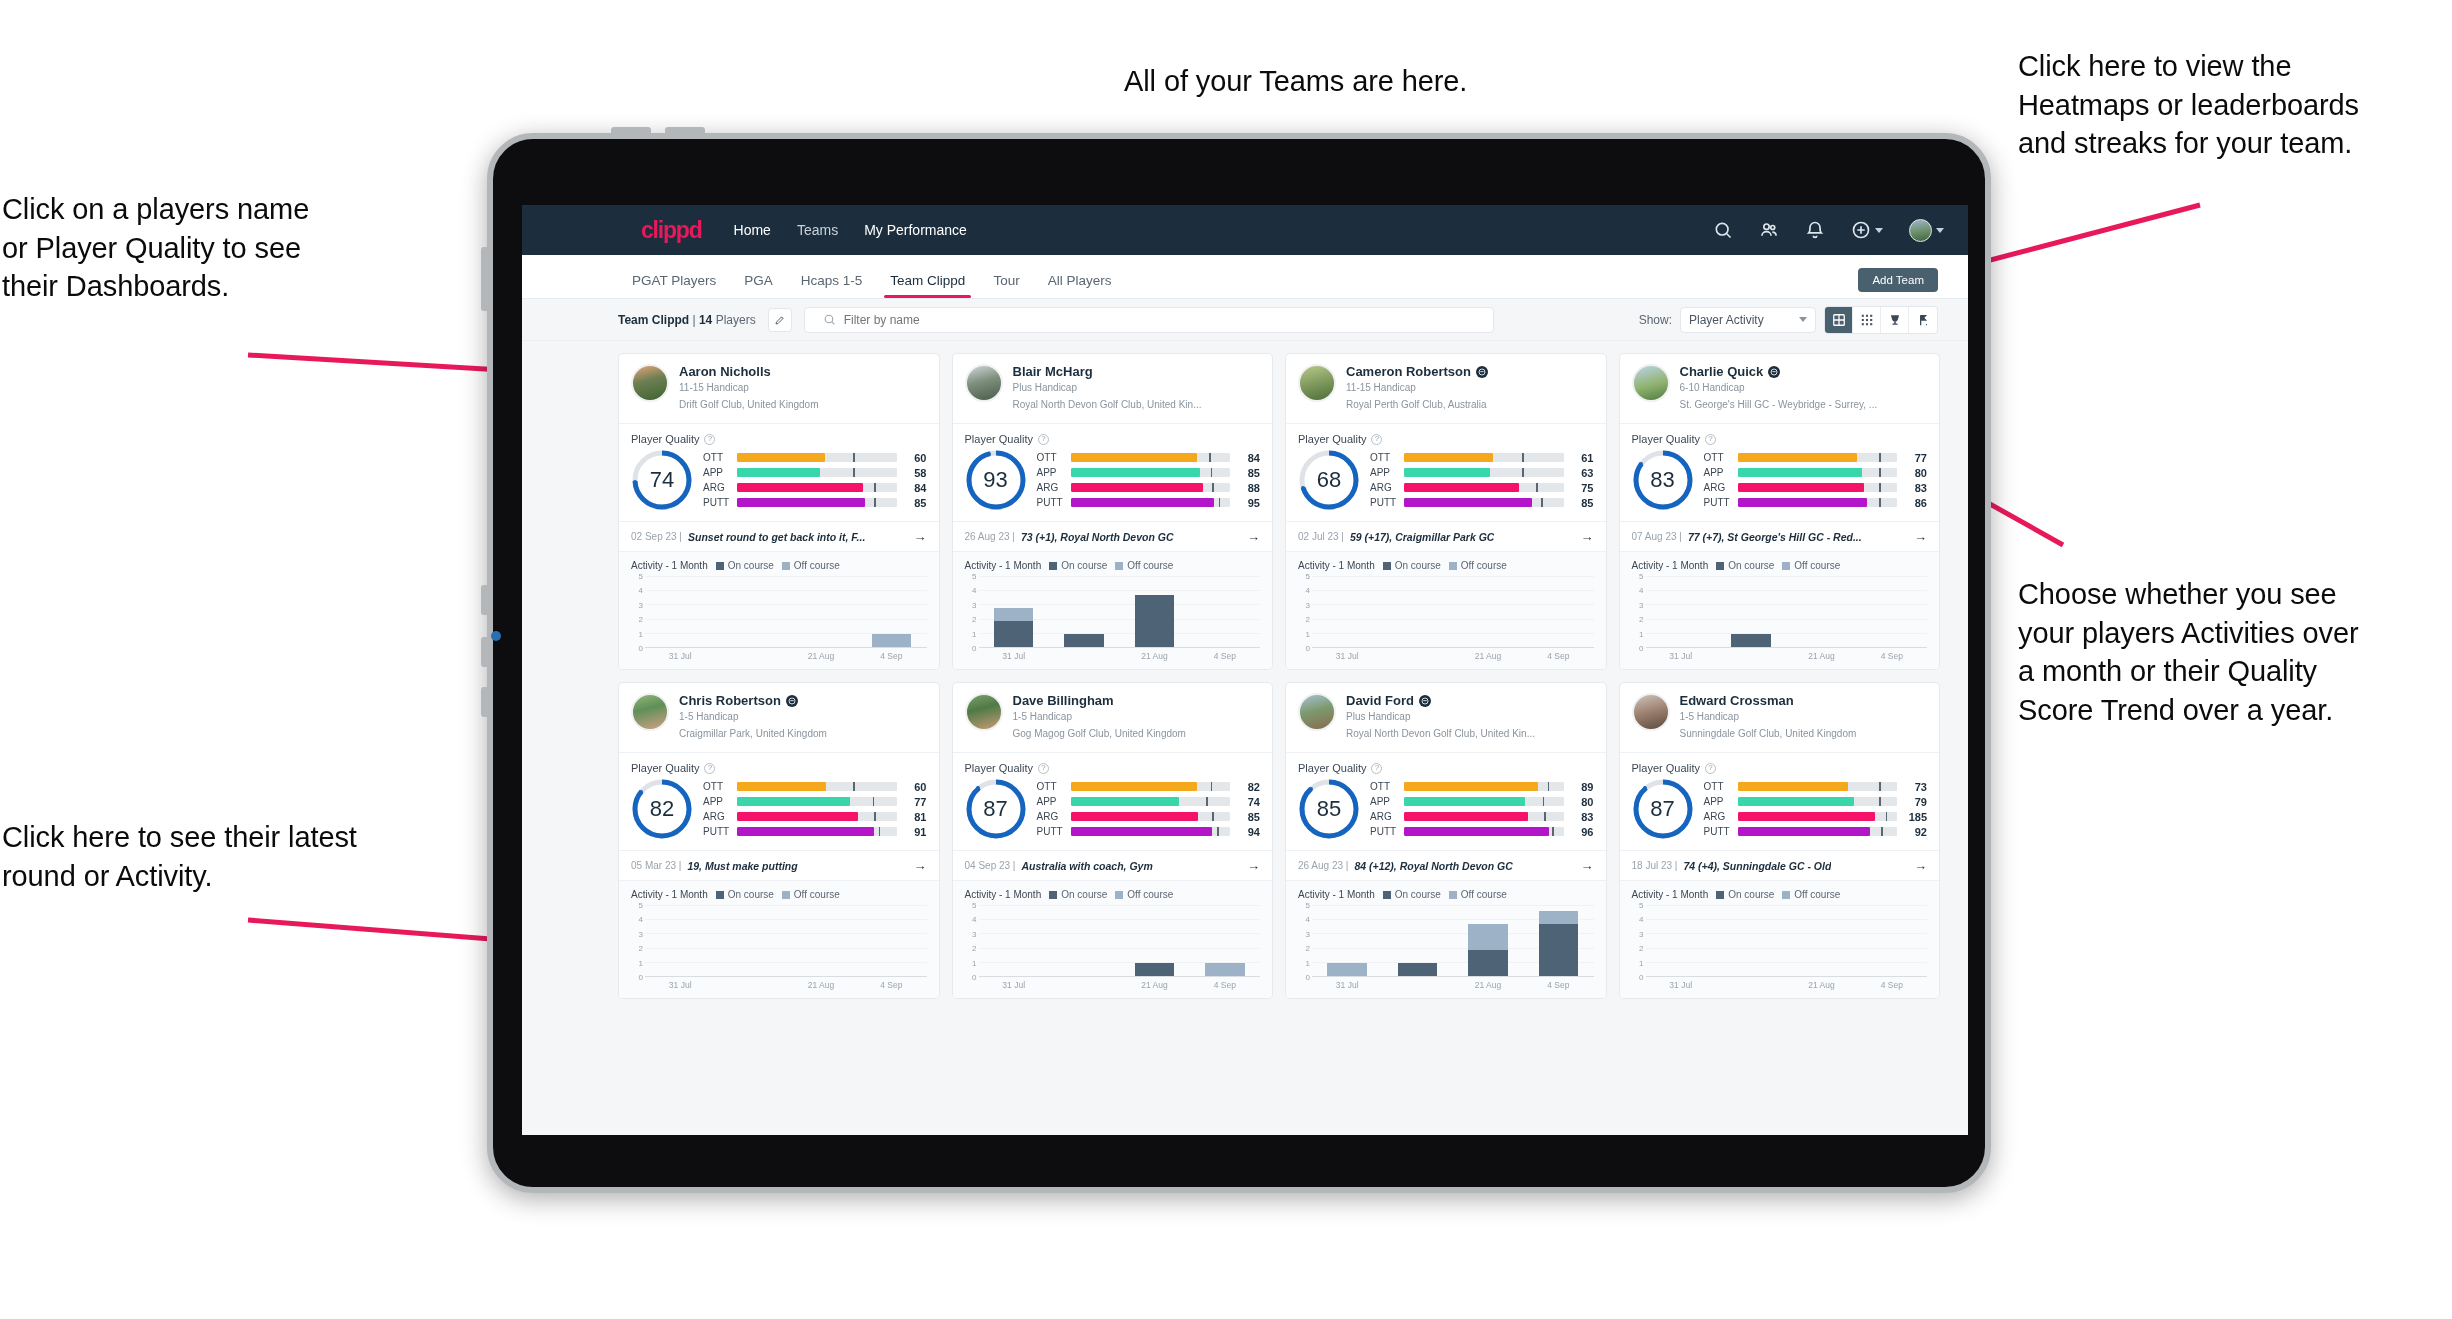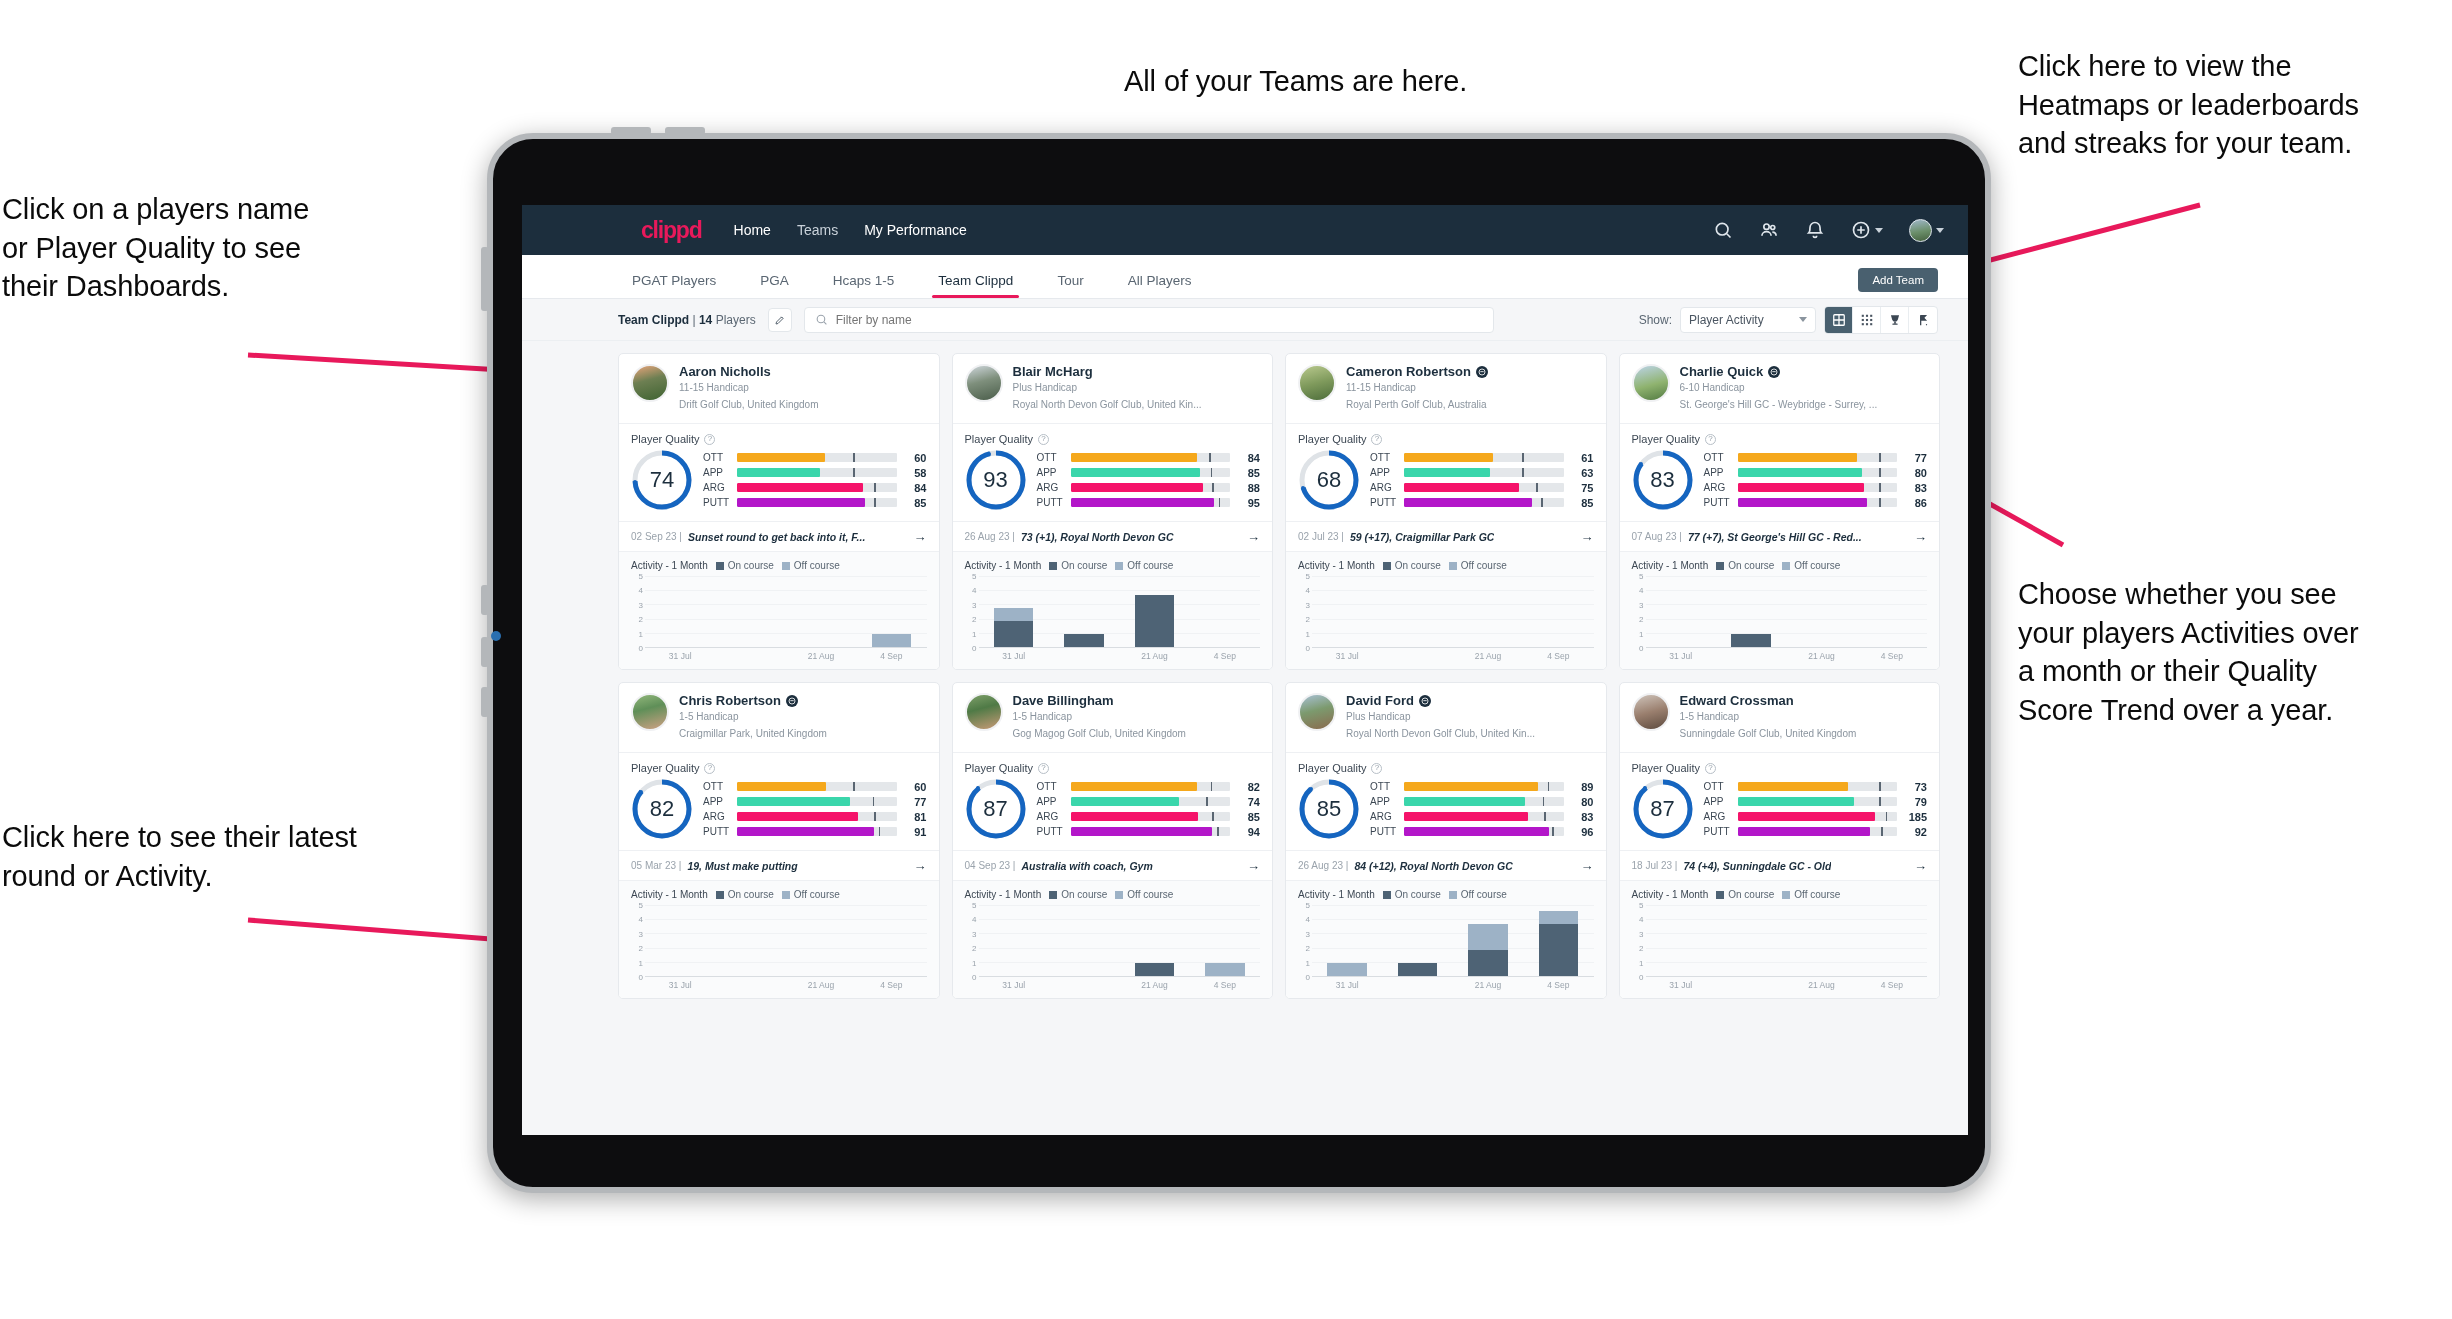--- a/index.html
+++ b/index.html
@@ -77,21 +77,21 @@
     width: 23px; height: 23px; border-radius: 50%;
     background: linear-gradient(170deg,#9fb7c9 0%,#6b8f6a 55%,#45613f 100%);
     border: 1px solid #dfe6ec;
   }
 
   
   .tabsbar {
     height: 44px; background: #ffffff; display: flex; align-items: flex-end;
     border-bottom: 1px solid #e6e9ed; position: relative;
   }
-  .tabs { display: flex; align-items: center; gap: 16px; margin-left: 96px; }
+  .tabs { display: flex; align-items: center; gap: 0; margin-left: 96px; }
   .tab {
     font-size: 13.5px; color: #5a6672; padding: 0 14px 10px 14px;
     position: relative; white-space: nowrap; cursor: pointer;
   }
   .tab.active { color: #1c2e3d; font-weight: 400; }
   .tab.active::after {
     content:''; position:absolute; left:8px; right:8px; bottom:0;
     height:3px; background:#e8195b; border-radius:2px;
   }
   .add-team {
@@ -108,21 +108,21 @@
   }
   .team-label { font-size: 12px; color:#5a6672; white-space: nowrap; }
   .team-label b { color:#1c2e3d; font-weight:700; }
   .pencil-btn {
     width: 24px; height:24px; background:#fff; border:1px solid #e3e7eb; border-radius:4px;
     display:flex; align-items:center; justify-content:center; cursor:pointer;
   }
   .pencil-btn svg { width:12px; height:12px; }
   .filter-box {
     flex: 1; height: 26px; background:#fff; border:1px solid #e3e7eb; border-radius:4px;
-    display:flex; align-items:center; gap:8px; padding:0 10px; max-width: 690px;
+    display:flex; align-items:center; gap:8px; padding:0 18px; max-width: 690px;
   }
   .filter-box svg { width:13px; height:13px; flex: none; }
   .filter-box input {
     border:none; outline:none; font-size:12px; color:#8a949e; width:100%;
     font-family:"Liberation Sans", sans-serif; background:transparent;
   }
   .show-group { display:flex; align-items:center; gap:8px; margin-left:auto; }
   .show-lbl { font-size:12px; color:#5a6672; }
   .select {
     width:136px; height:26px; background:#fff; border:1px solid #e3e7eb; border-radius:4px;

